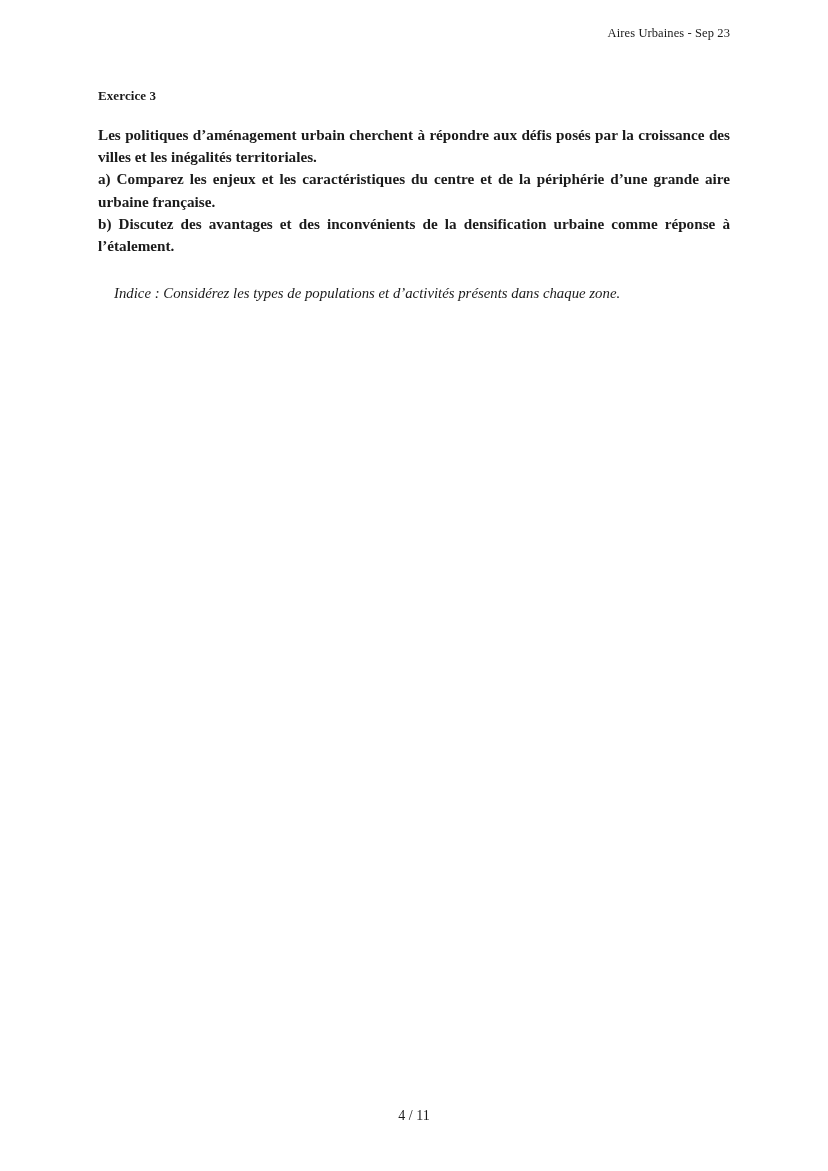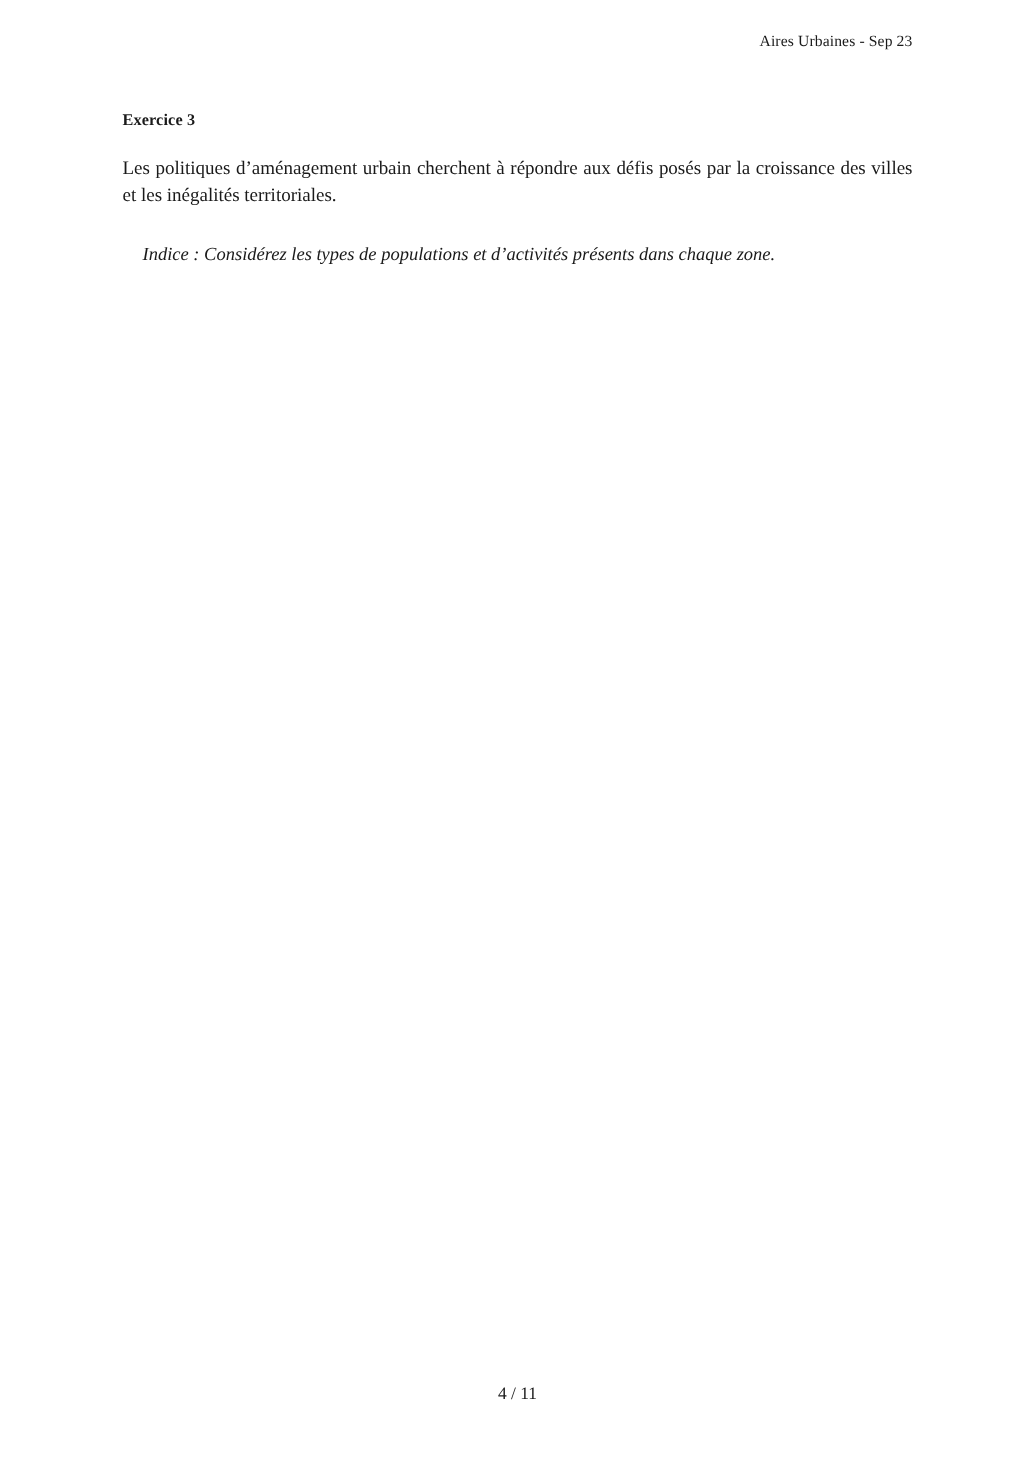--- a/index.html
+++ b/index.html
@@ -43,20 +43,21 @@
     letter-spacing: 0.1px;
   }
   .body-block {
     font-size: 15.2px;
     line-height: 1.46;
     text-align: justify;
     margin: 0;
   }
   .body-block p {
     margin: 0;
+    font-weight: bold;
   }
   .hint {
     margin-top: 26px;
     padding-left: 16px;
     font-style: italic;
     font-size: 14.8px;
     line-height: 1.45;
   }
   .page-number {
     position: absolute;
@@ -74,20 +75,22 @@
 <div class="page">
 
   <div class="running-head">Aires Urbaines - Sep 23</div>
 
   <div class="content">
 
     <h1 class="exercise-title">Exercice 3</h1>
 
     <div class="body-block">
       <p>Les politiques d’aménagement urbain cherchent à répondre aux défis posés par la croissance des villes et les inégalités territoriales.</p>
+      <p>a) Comparez les enjeux et les caractéristiques du centre et de la périphérie d’une grande aire urbaine française.</p>
+      <p>b) Discutez des avantages et des inconvénients de la densification urbaine comme réponse à l’étalement.</p>
     </div>
 
     <div class="hint">Indice : Considérez les types de populations et d’activités présents dans chaque zone.</div>
 
   </div>
 
   <div class="page-number">4 / 11</div>
 
 </div>
 

